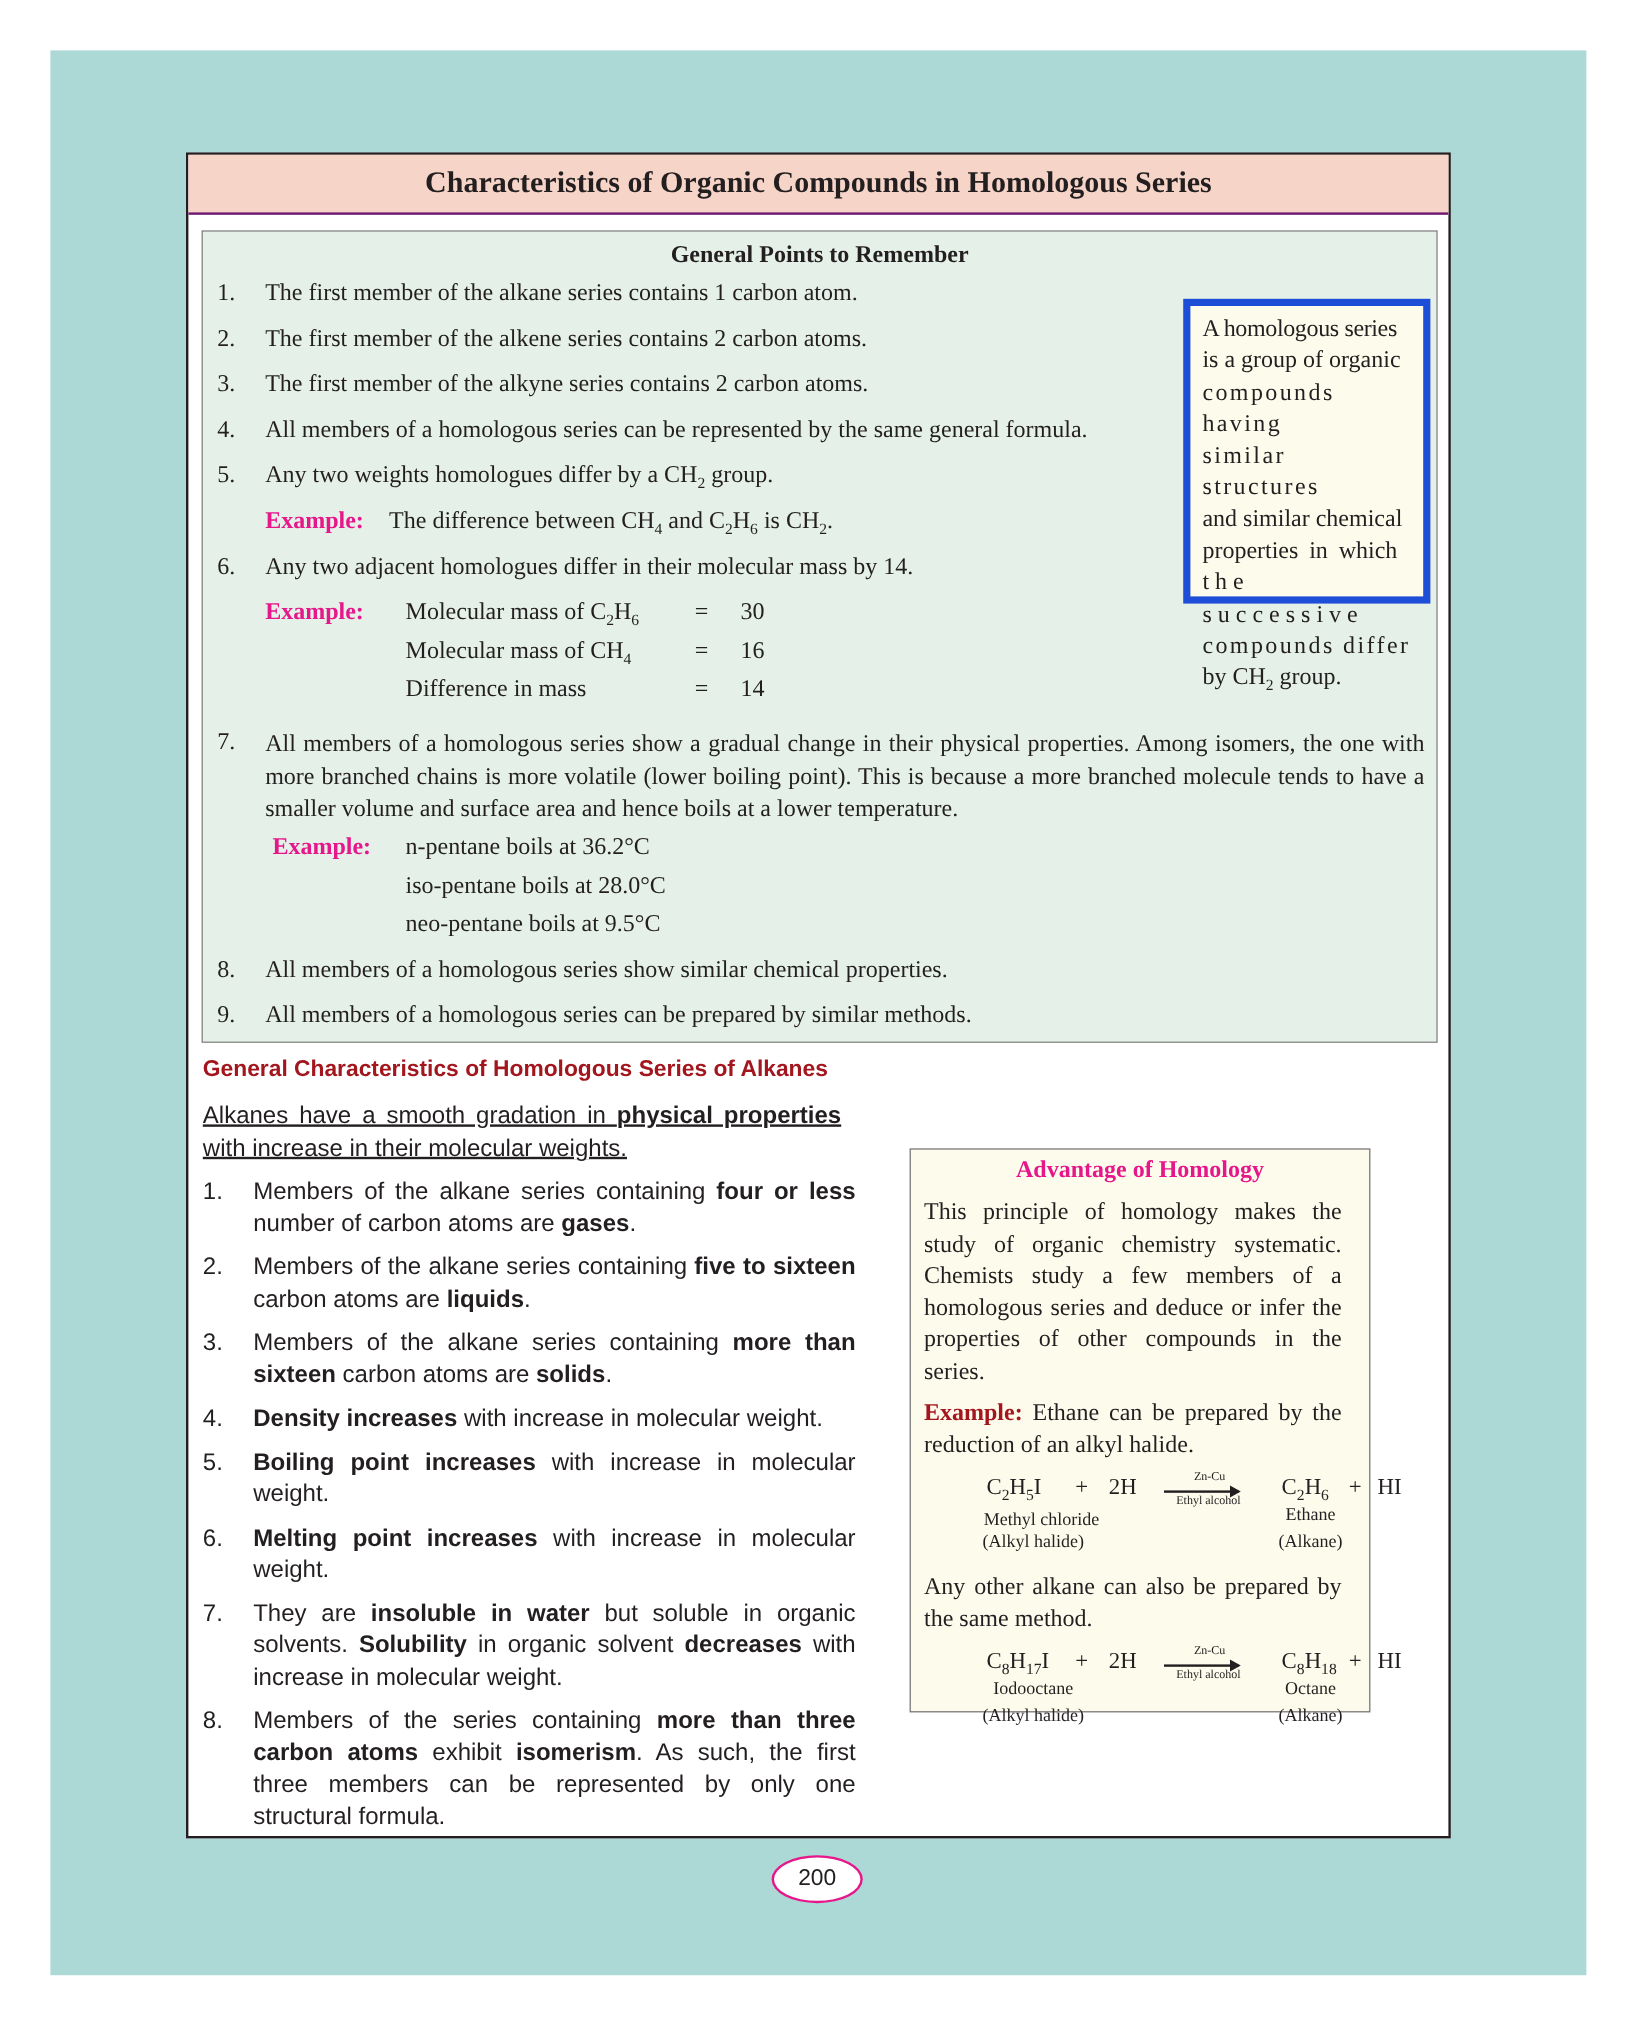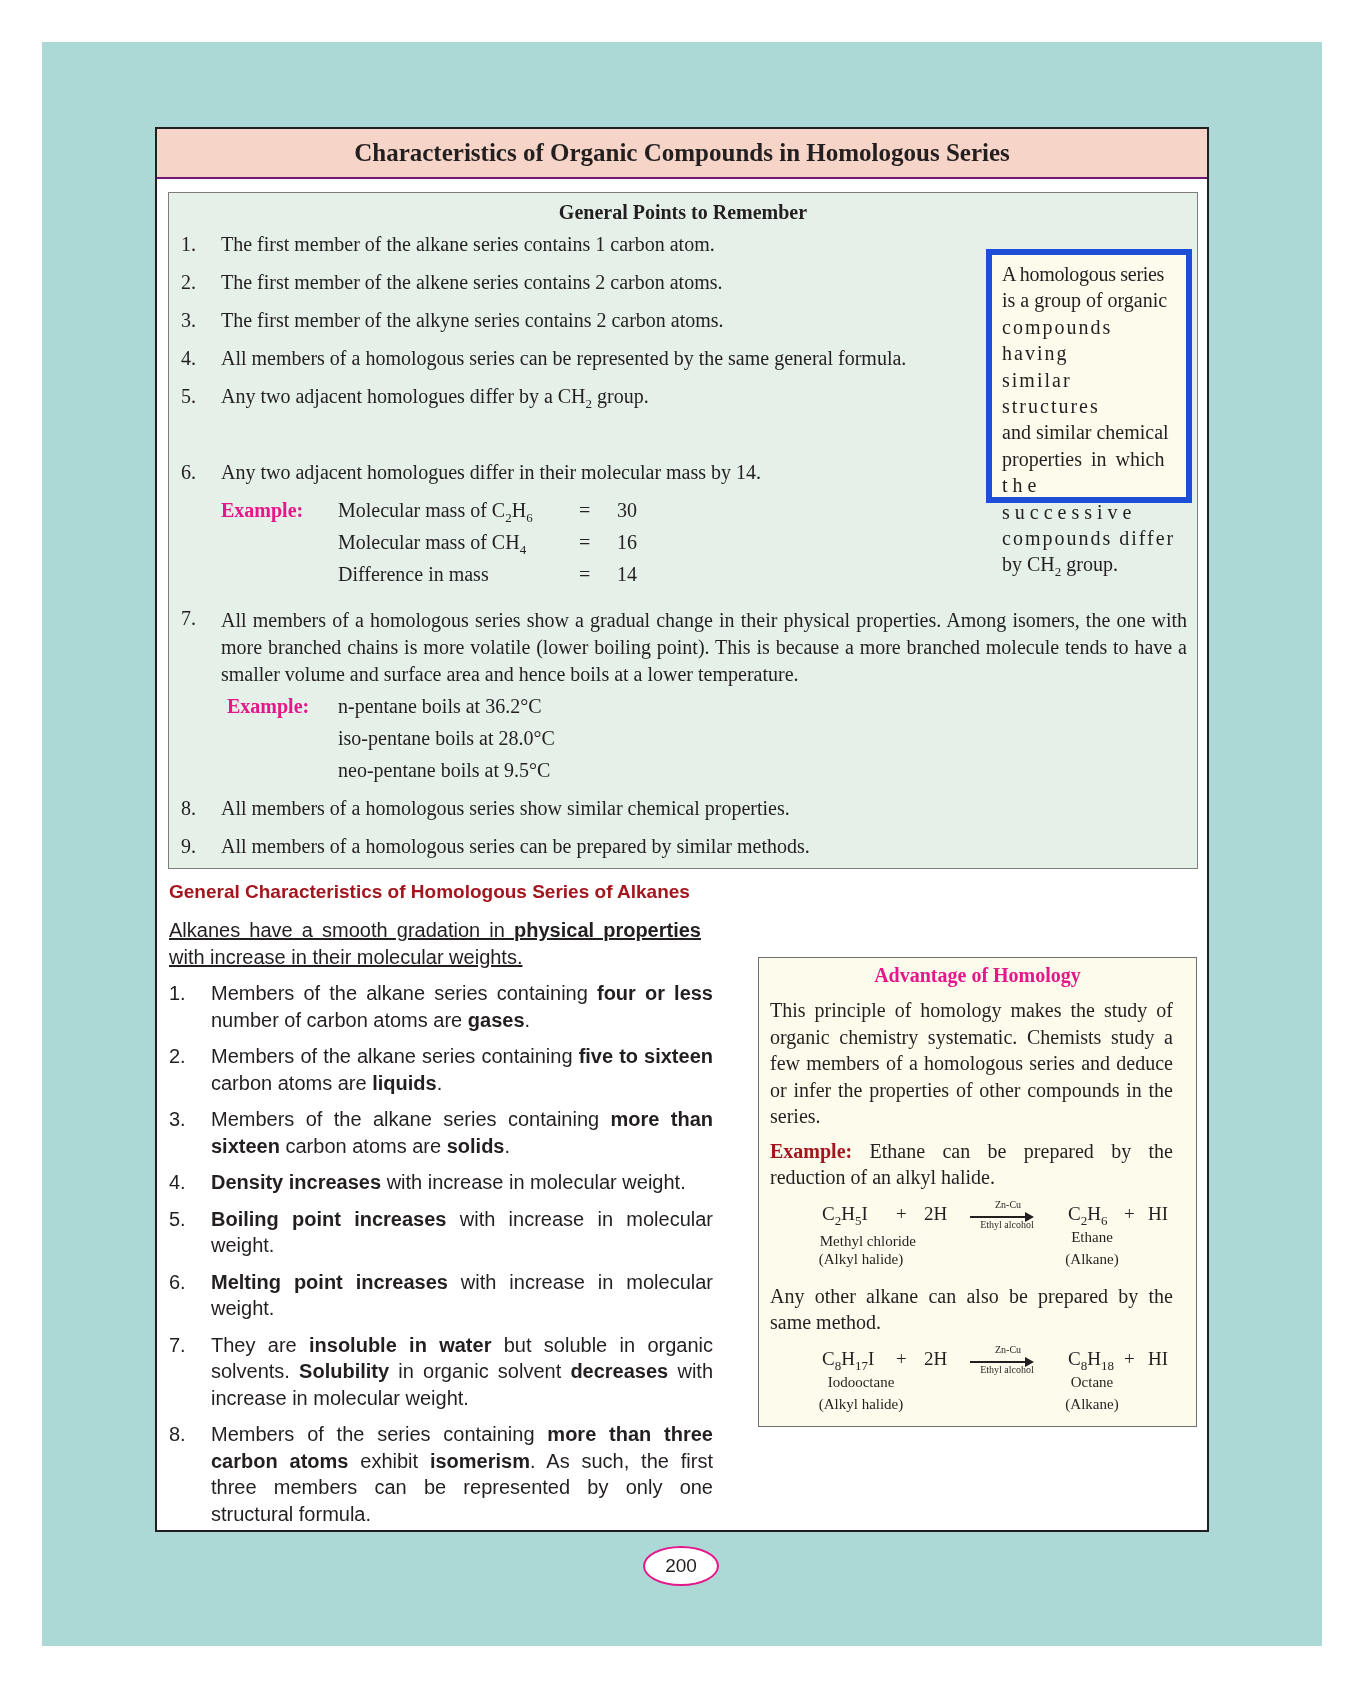--- a/index.html
+++ b/index.html
@@ -19,21 +19,21 @@
   .def-box .ls2 { letter-spacing: 5px; }
   .mass-row { position: absolute; font-size: 20px; white-space: nowrap; }
   .sub { font-size: 13px; vertical-align: -5px; }
   .para7 { position: absolute; left: 52px; top: 414px; width: 966px; font-size: 20px; line-height: 27px; text-align: justify; }
   .section-title { position: absolute; left: 12px; top: 752px; font-family: "Liberation Sans", sans-serif; font-weight: bold; font-size: 19px; color: #a3161e; }
   .left-col { position: absolute; left: 12px; top: 788px; width: 544px; font-family: "Liberation Sans", sans-serif; font-size: 20px; line-height: 26.5px; color: #231f20; }
   .left-col p { margin: 0 12px 10px 0; text-align: justify; text-decoration: underline; }
   .left-col .li { position: relative; padding-left: 42px; margin-bottom: 10px; text-align: justify; }
   .left-col .li .n { position: absolute; left: 0; top: 0; }
   .left-col b { font-weight: bold; }
-  .adv-box { position: absolute; left: 601px; top: 828px; width: 439px; height: 470px; background: #fdfbec; border: 1px solid #6f6f6f; box-sizing: border-box; padding: 6px 11px; }
+  .adv-box { position: absolute; left: 601px; top: 828px; width: 384px; height: 470px; background: #fdfbec; border: 1px solid #6f6f6f; box-sizing: border-box; padding: 6px 11px; }
   .adv-title { text-align: center; color: #e5178a; font-weight: bold; font-size: 20px; margin: 0 0 10px 0; }
   .adv-text { font-size: 20px; line-height: 26.5px; text-align: justify; margin: 0 12px 8px 0; }
   .adv-ex { color: #a3161e; font-weight: bold; }
   .rxn { position: relative; height: 84px; font-size: 19px; }
   .rxn .c { position: absolute; white-space: nowrap; }
   .rxn .small { font-size: 15px; }
   .rxn .tiny { font-size: 10px; }
   .arrow { position: absolute; height: 2px; background: #231f20; }
   .arrow::after { content: ""; position: absolute; right: -2px; top: -4px; border-left: 9px solid #231f20; border-top: 5px solid transparent; border-bottom: 5px solid transparent; }
   .page-num { position: absolute; left: 643px; top: 1546px; width: 76px; height: 40px; border: 2px solid #e5178a; border-radius: 50%; background: #ffffff; display: flex; align-items: center; justify-content: center; font-family: "Liberation Sans", sans-serif; font-size: 19px; color: #231f20; box-sizing: border-box; }
@@ -48,22 +48,26 @@
     <h1>Characteristics of Organic Compounds in Homologous Series</h1>
   </div>
 
   <div class="green-box serif">
     <div class="gp-title">General Points to Remember</div>
 
     <div class="num-item" style="top:40px"><span class="n">1.</span><span>The first member of the alkane series contains 1 carbon atom.</span></div>
     <div class="num-item" style="top:78px"><span class="n">2.</span><span>The first member of the alkene series contains 2 carbon atoms.</span></div>
     <div class="num-item" style="top:116px"><span class="n">3.</span><span>The first member of the alkyne series contains 2 carbon atoms.</span></div>
     <div class="num-item" style="top:154px"><span class="n">4.</span><span>All members of a homologous series can be represented by the same general formula.</span></div>
-    <div class="num-item" style="top:192px"><span class="n">5.</span><span>Any two adjacent homologues differ by a CH</span><span class="sub">2</span><span> group.</span></div>
+    <div class="num-item" style="top:192px"><span class="n">5.</span><span>Any two weights homologues differ by a CH</span><span class="sub">2</span><span> group.</span></div>
 
+    <div class="num-item" style="top:230px; left:52px">
+      <span class="ex-label">Example:</span>
+      <span style="display:inline-block;width:16px"></span><span>The difference between CH</span><span class="sub">4</span><span> and C</span><span class="sub">2</span><span>H</span><span class="sub">6</span><span> is CH</span><span class="sub">2</span><span>.</span>
+    </div>
 
     <div class="num-item" style="top:268px"><span class="n">6.</span><span>Any two adjacent homologues differ in their molecular mass by 14.</span></div>
 
     <div class="num-item" style="top:306px; left:52px"><span class="ex-label">Example:</span></div>
 
     <div class="mass-row" style="top:306px; left:169px"><span>Molecular mass of C</span><span class="sub">2</span><span>H</span><span class="sub">6</span></div>
     <div class="mass-row" style="top:306px; left:410px">=</div>
     <div class="mass-row" style="top:306px; left:448px">30</div>
 
     <div class="mass-row" style="top:338px; left:169px"><span>Molecular mass of CH</span><span class="sub">4</span></div>

